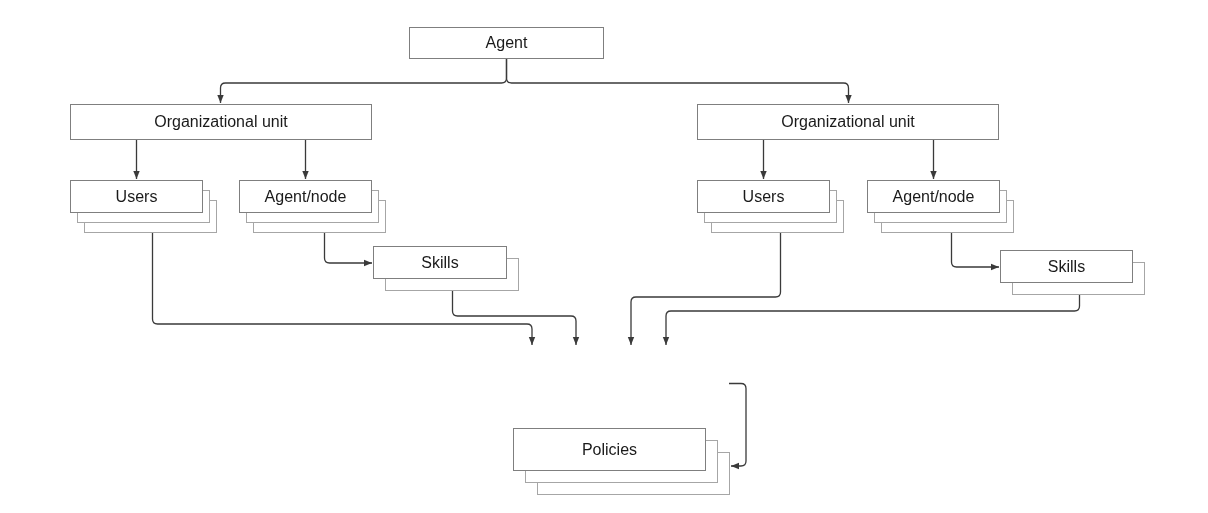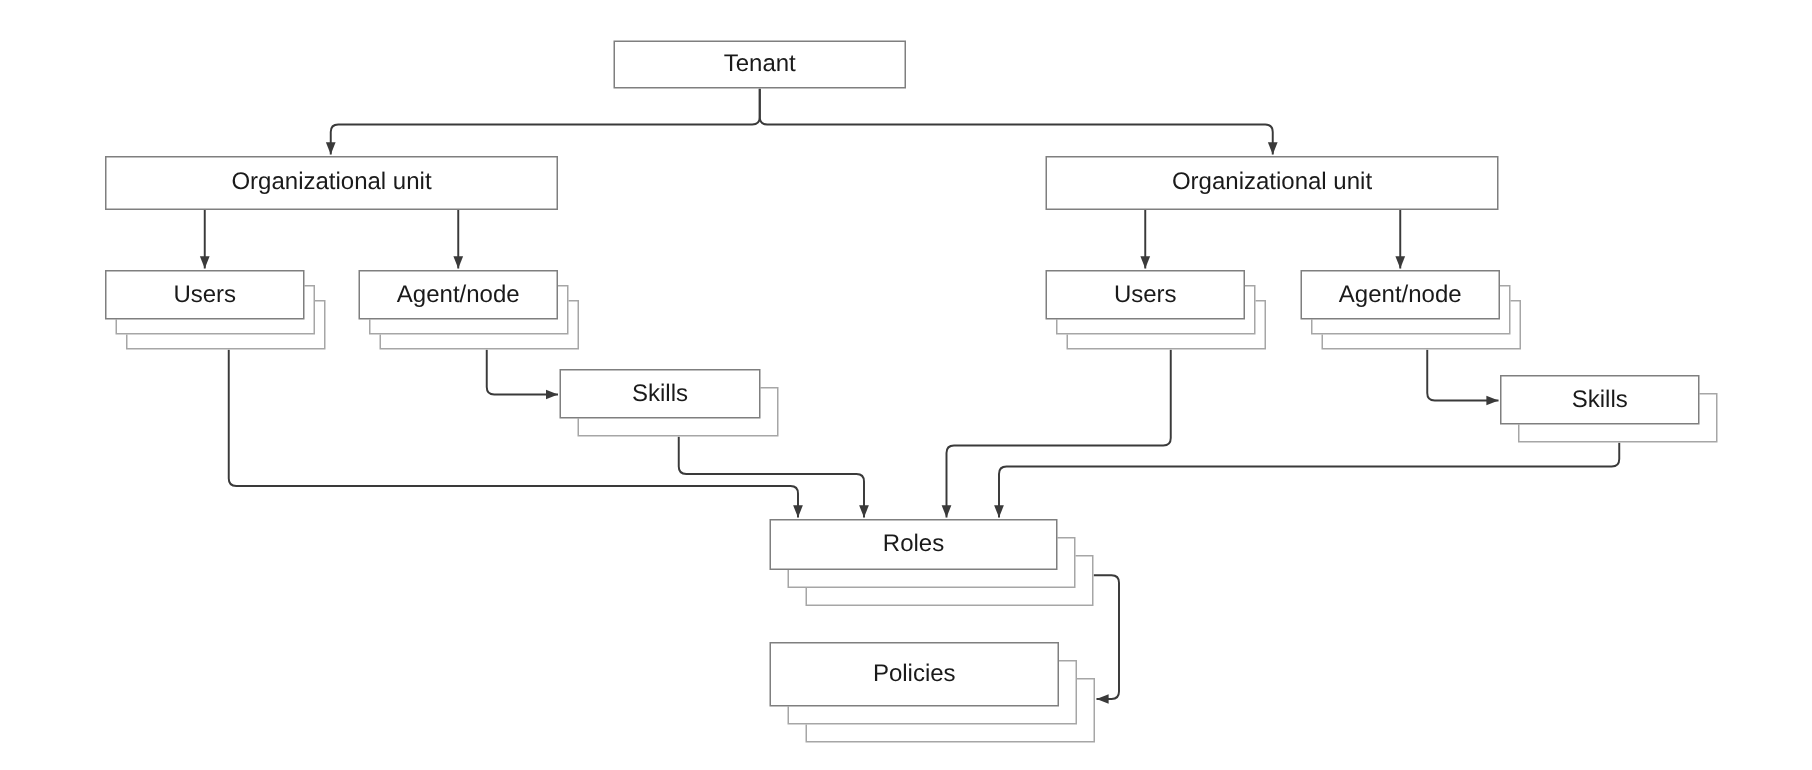--- a/index.html
+++ b/index.html
@@ -50,21 +50,21 @@
       <path d="M152.5 233 V319 Q152.5 324 157.5 324 H527 Q532 324 532 329 V345" marker-end="url(#ah)"></path>
       <path d="M452.5 291 V311 Q452.5 316 457.5 316 H571 Q576 316 576 321 V345" marker-end="url(#ah)"></path>
       <path d="M780.5 233 V292 Q780.5 297 775.5 297 H636 Q631 297 631 302 V345" marker-end="url(#ah)"></path>
       <path d="M1079.5 295 V306 Q1079.5 311 1074.5 311 H671 Q666 311 666 316 V345" marker-end="url(#ah)"></path>
       <path d="M729 383.5 H741 Q746 383.5 746 388.5 V461 Q746 466 741 466 H731" marker-end="url(#ah)"></path>
     </g>
   </svg>
 
   <div class="stack" style="left:409px;top:27px;width:195px;height:32px">
     <div class="box">
-      <span>Tenant</span>
+      <span>Agent</span>
     </div>
   </div>
 
   <div class="stack" style="left:70px;top:104px;width:302px;height:36px">
     <div class="box">
       <span>Organizational unit</span>
     </div>
   </div>
 
   <div class="stack small" style="left:70px;top:180px;width:133px;height:33px">
@@ -112,27 +112,20 @@
     </div>
   </div>
 
   <div class="stack big" style="left:1000px;top:250px;width:133px;height:33px">
     <div class="layer l1"></div>
     <div class="box">
       <span>Skills</span>
     </div>
   </div>
 
-  <div class="stack big" style="left:513px;top:346px;width:192px;height:34px">
-    <div class="layer l2"></div>
-    <div class="layer l1"></div>
-    <div class="box">
-      <span>Roles</span>
-    </div>
-  </div>
 
   <div class="stack big" style="left:513px;top:428px;width:193px;height:43px">
     <div class="layer l2"></div>
     <div class="layer l1"></div>
     <div class="box">
       <span>Policies</span>
     </div>
   </div>
 
 </div>

